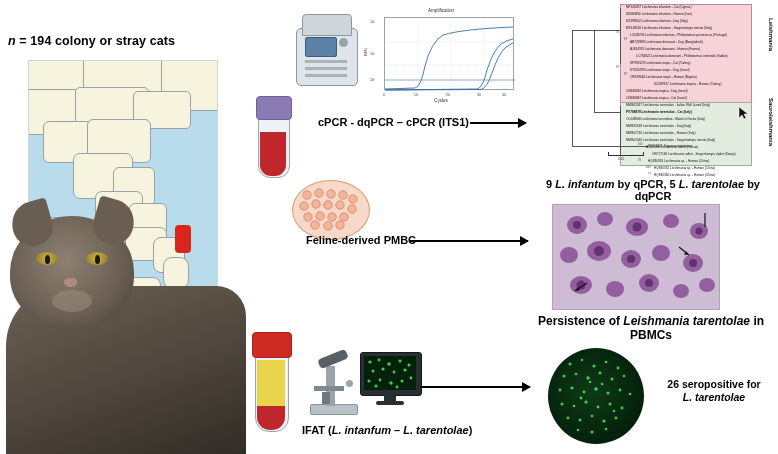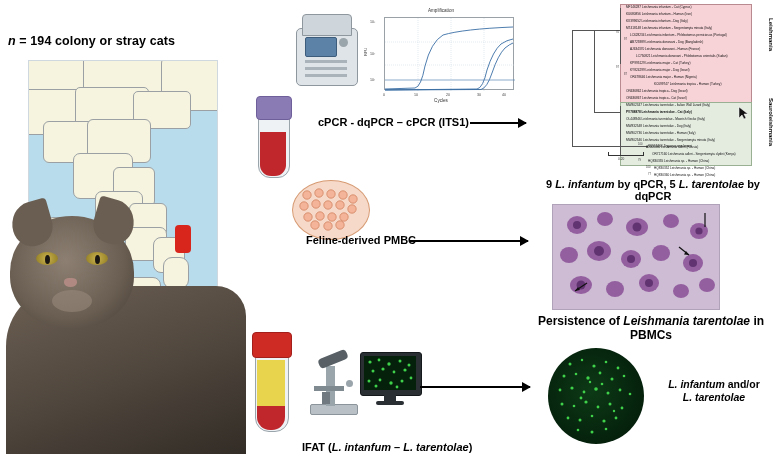--- a/index.html
+++ b/index.html
@@ -35,21 +35,21 @@
   .tube{position:absolute;}
   #tube-edta{left:256px;top:96px;width:34px;height:80px;}
   #tube-serum{left:252px;top:332px;width:38px;height:98px;}
   #petri{left:292px;top:180px;width:76px;height:58px;}
   #microscope{left:300px;top:350px;width:62px;height:66px;}
   #monitor{left:360px;top:352px;width:60px;height:56px;}
 
   .flow-label{position:absolute;font-size:11px;font-weight:bold;white-space:nowrap;}
   #label-pcr{left:318px;top:116px;}
   #label-pbmc{left:306px;top:234px;}
-  #label-ifat{left:302px;top:424px;margin-top:17px;}
+  #label-ifat{left:302px;top:424px;}
 
   .arrow{position:absolute;height:2px;background:#000;}
   .arrow:after{content:"";position:absolute;right:-1px;top:-4px;
       border-left:9px solid #000;border-top:5px solid transparent;
       border-bottom:5px solid transparent;}
   #arrow1{left:470px;top:122px;width:56px;}
   #arrow2{left:410px;top:240px;width:118px;}
   #arrow3{left:420px;top:386px;width:110px;}
 
   
@@ -428,16 +428,16 @@
         <circle cx="58" cy="81" r="1.3"></circle>
       <circle cx="42" cy="34" r="1.2"></circle>
         <circle cx="54" cy="36" r="1.3"></circle>
       <circle cx="33" cy="50" r="1.4"></circle>
         <circle cx="66" cy="63" r="1.2"></circle>
     </g>
   </svg>
 </div>
 
 <div class="abs" id="ifat-results">
-  <div><i>L. infantum</i><span> and/or</span></div>
+  <div>26 seropositive for</div>
   <div><i>L. tarentolae</i></div>
   <span class="gap"></span>
 </div>
 
 </body></html>

